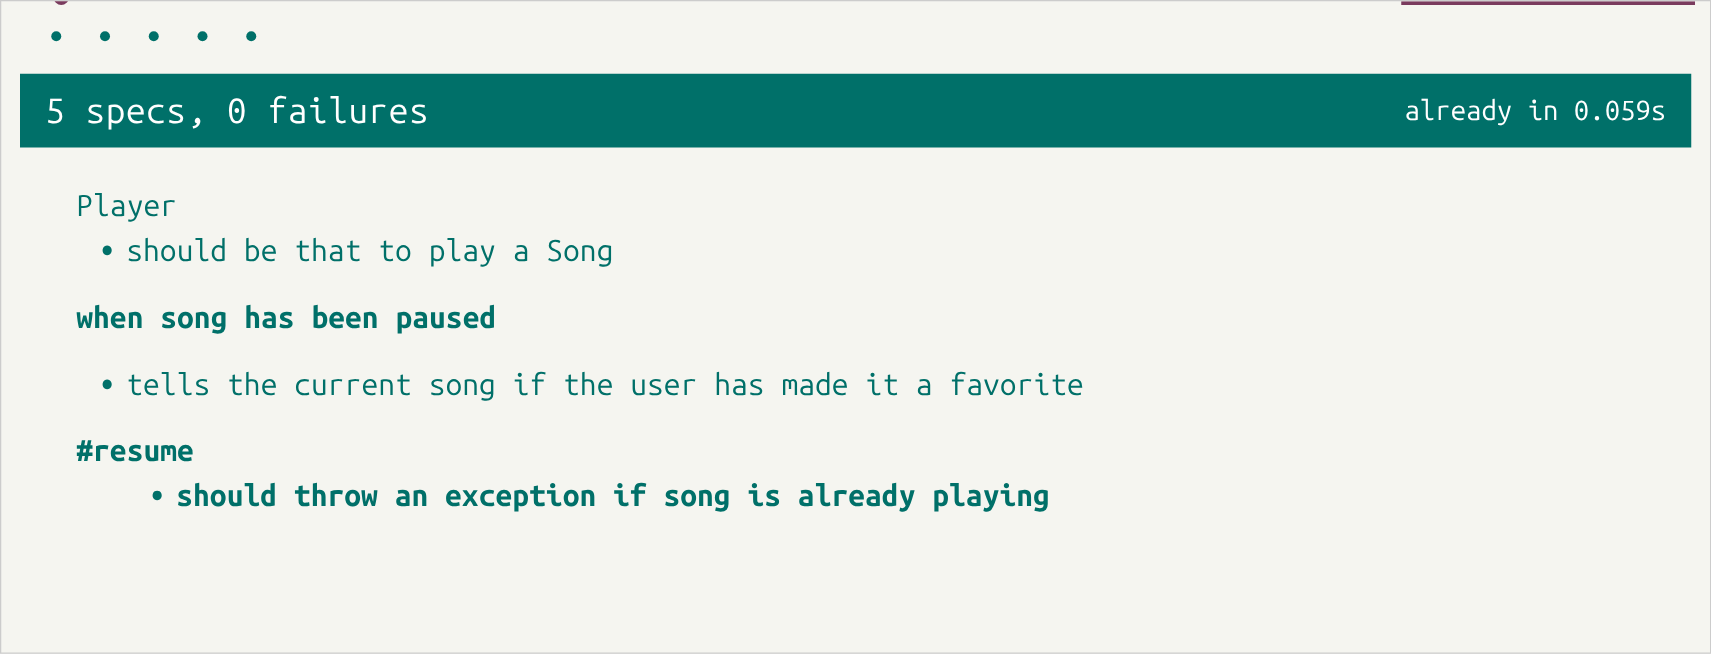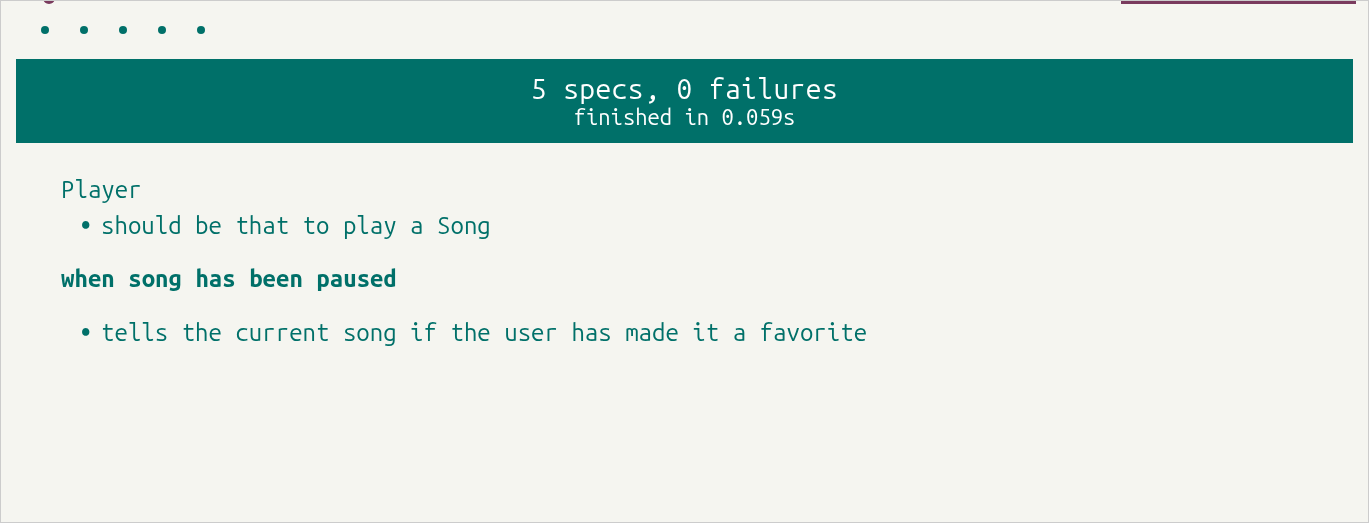--- a/index.html
+++ b/index.html
@@ -1,19 +1,18 @@
 <!DOCTYPE html>
 <html><head>
   <meta charset="utf-8">
   <style>
     * {
       margin: 0;
       padding: 0;
       box-sizing: border-box;
-      flex-direction: column;
     }
     body {
       font-family: "Monaco", "Menlo", "Ubuntu Mono", "Consolas", monospace;
       background: #f5f5f0;
       width: 1369px;
       height: 523px;
       border: 1px solid #ccc;
       position: relative;
       overflow: hidden;
     }
@@ -108,28 +107,32 @@
 <div class="top-dots">
   <span class="dot"></span>
   <span class="dot"></span>
   <span class="dot"></span>
   <span class="dot"></span>
   <span class="dot"></span>
 </div>
 
 <div class="summary-bar">
   <span class="summary-text">5 specs, 0 failures</span>
-  <span class="finished-text">finished in 0.059s</span>
+  <span class="finished-text">already in 0.059s</span>
 </div>
 
 <div class="results">
   <div class="suite">
     <div class="suite-title">Player</div>
     <div class="spec-item">should be that to play a Song</div>
 
     <div class="sub-suite">
       <div class="sub-suite-title">when song has been paused</div>
     </div>
 
     <div class="spec-item standalone-spec">tells the current song if the user has made it a favorite</div>
 
+    <div class="sub-suite">
+      <div class="sub-suite-title">#resume</div>
+      <div class="spec-item">should throw an exception if song is already playing</div>
+    </div>
   </div>
 </div>
 
 </body></html>

